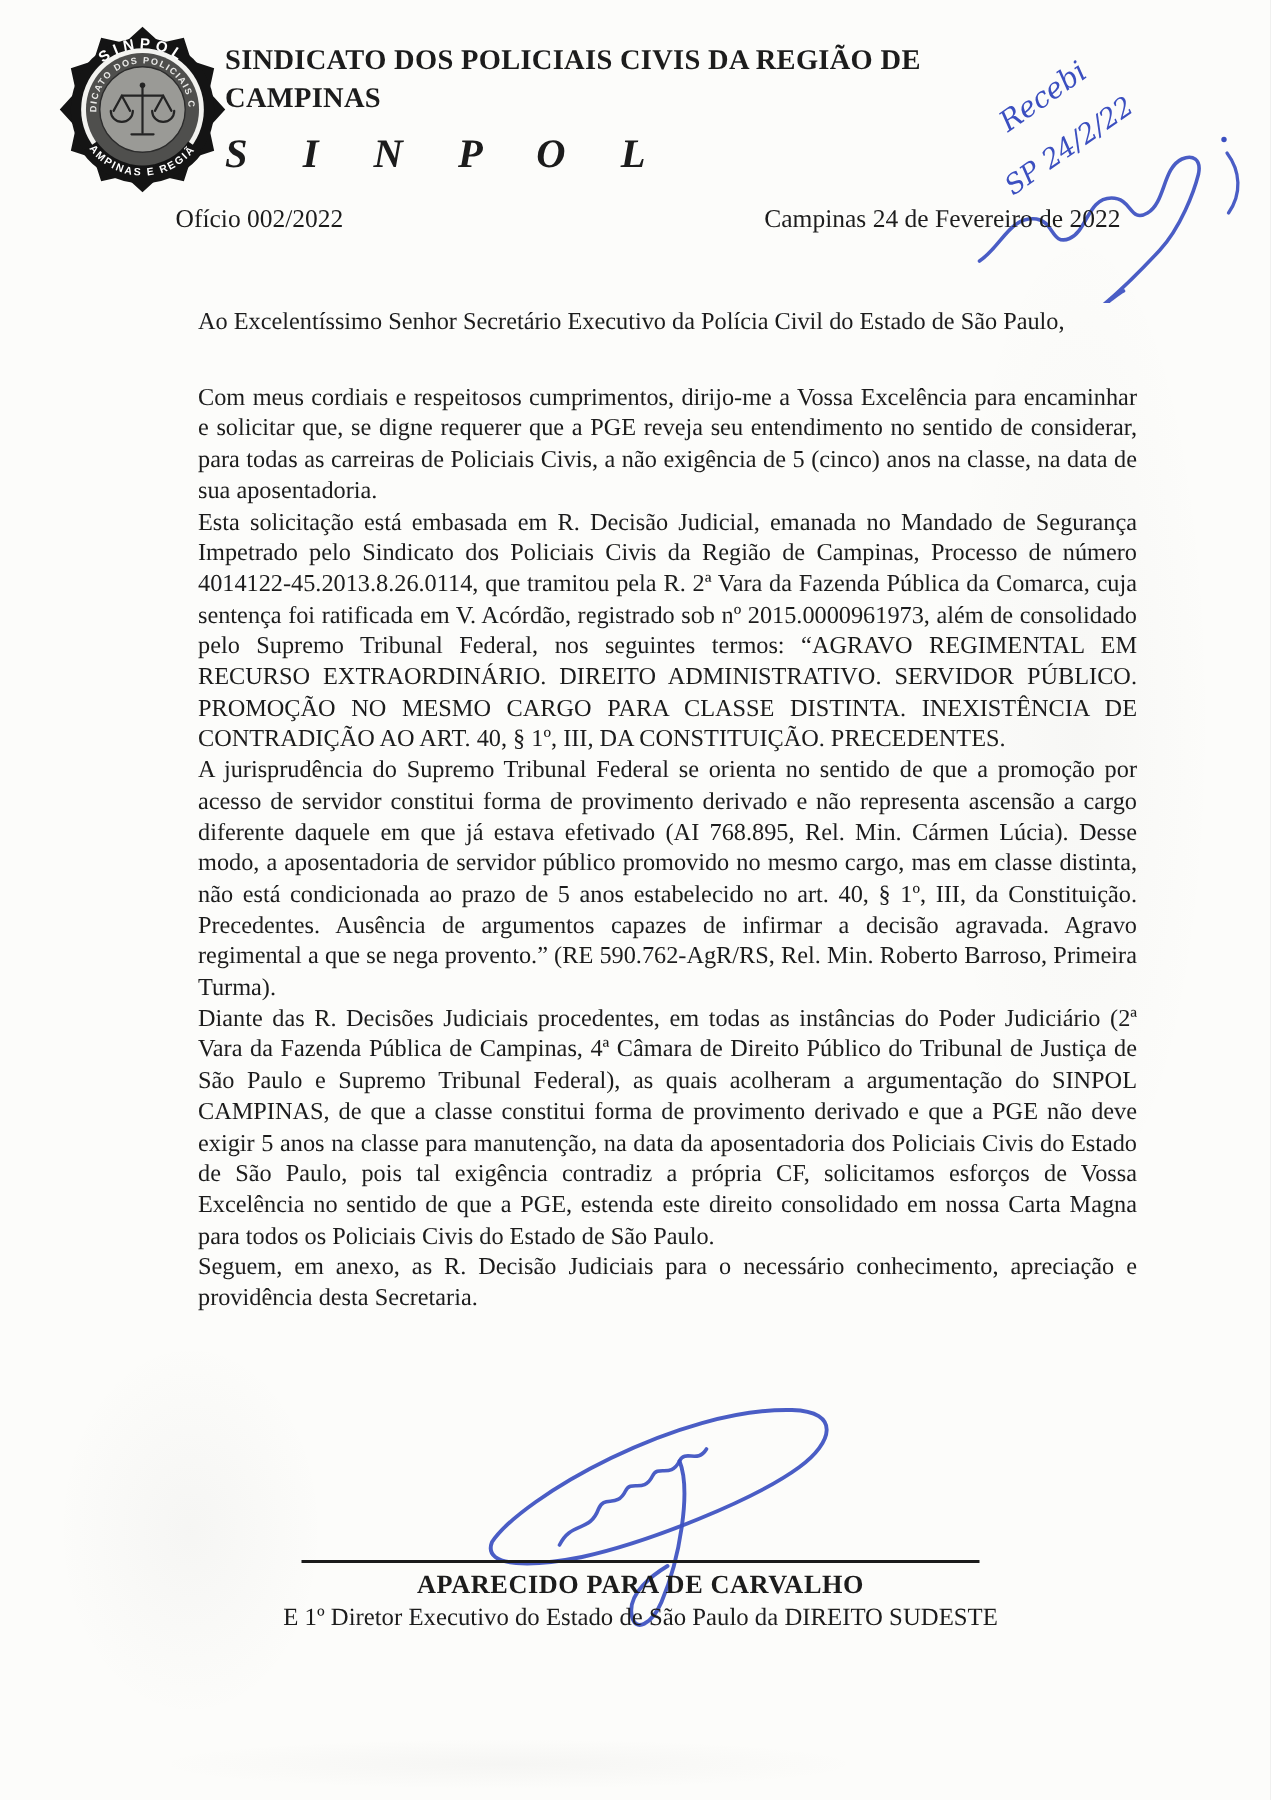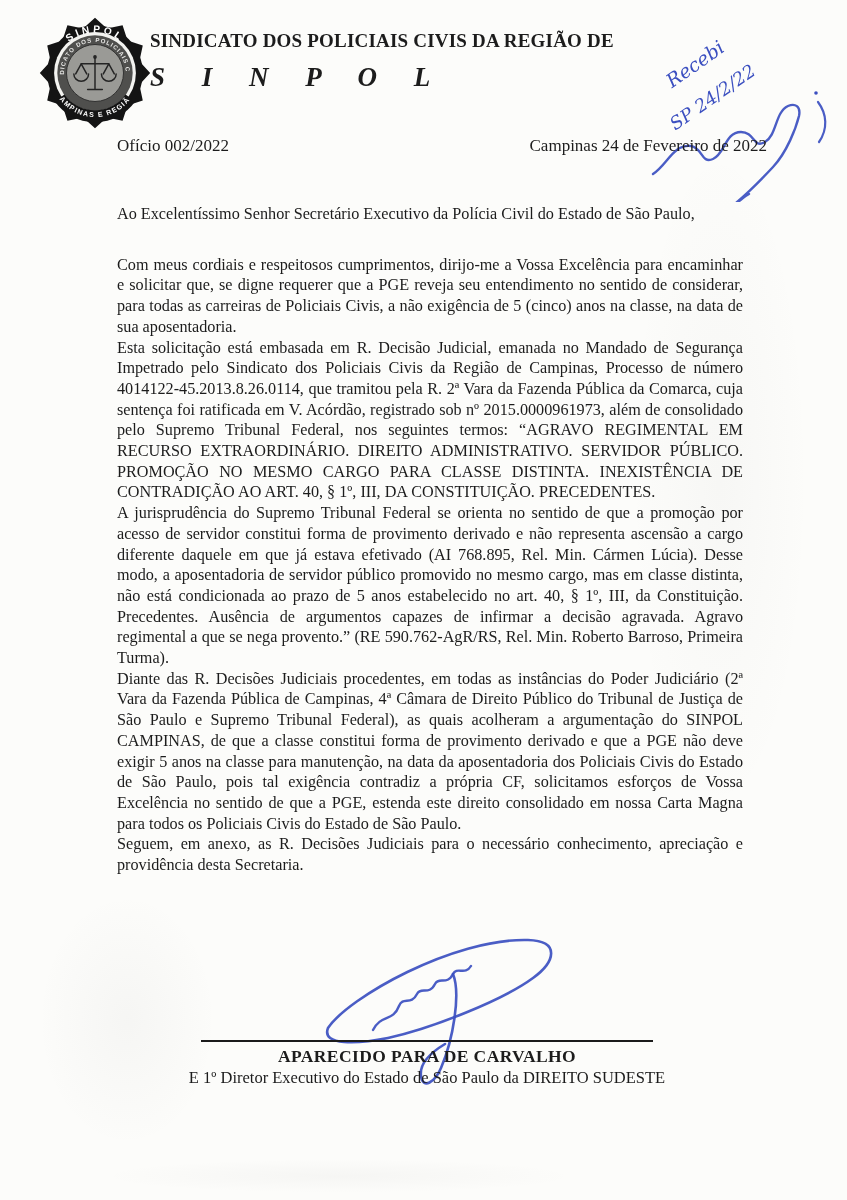--- a/index.html
+++ b/index.html
@@ -15,23 +15,23 @@
     overflow:hidden;
     font-family:"Liberation Serif", serif;
     color:#1c1c1c;
   }
   
   .logo{position:absolute;left:26px;top:16px;width:138px;height:114px;}
   .org{position:absolute;left:150px;top:28px;width:565px;}
   .org-name{font-size:19px;font-weight:bold;line-height:25px;letter-spacing:0.2px;}
   .org-acronym{font-size:27px;font-weight:bold;font-style:italic;letter-spacing:15px;margin-top:9px;}
   
-  .meta-row{position:absolute;left:117px;right:80px;top:136px;display:flex;justify-content:space-between;font-size:17px;align-items:center;}
+  .meta-row{position:absolute;left:117px;right:100px;top:136px;display:flex;justify-content:space-between;font-size:17px;align-items:center;}
   
-  .body{position:absolute;left:117px;top:204px;width:626px;font-size:16.2px;line-height:20.7px;}
+  .body{position:absolute;left:132px;top:204px;width:626px;font-size:16.2px;line-height:20.7px;}
   .body p{margin:0;text-align:justify;}
   .body p.recipient{margin-bottom:30px;}
   
   .sig-block{position:absolute;left:110px;top:1040px;width:634px;text-align:center;}
   .sig-line{width:452px;margin:0 auto 3px auto;border-top:2px solid #1b1b1b;}
   .sig-name{font-size:17.5px;font-weight:bold;letter-spacing:0.4px;line-height:22px;}
   .sig-role{font-size:16.5px;line-height:22.5px;}
   
   .hw-note{position:absolute;right:2px;top:24px;width:232px;height:178px;pointer-events:none;}
   .hw-sign{position:absolute;left:303px;top:910px;width:295px;height:190px;pointer-events:none;}
@@ -78,20 +78,21 @@
       <path d="M 45,52 L 39,63 M 45,52 L 51,63"></path>
       <path d="M 37,63 A 8 8 0 0 0 53,63"></path>
       <path d="M 75,52 L 69,63 M 75,52 L 81,63"></path>
       <path d="M 67,63 A 8 8 0 0 0 83,63"></path>
       <path d="M 52,80 L 68,80"></path>
     </g>
   </svg>
 
   <div class="org">
     <div class="org-name">SINDICATO DOS POLICIAIS CIVIS DA REGIÃO DE</div>
+    <div class="org-name">CAMPINAS</div>
     <div class="org-acronym">S I N P O L</div>
   </div>
 
   <svg class="hw-note" viewBox="0 0 232 178" aria-hidden="true">
     <text class="ink-text" font-size="19" transform="rotate(-35 75 47)" x="52" y="52">Recebi</text>
     <text class="ink-text" font-size="18" transform="rotate(-35 90 80)" x="52" y="86">SP 24/2/22</text>
     <path class="ink-stroke" stroke-width="2.4" d="M 40,150 C 55,140 60,120 78,122 C 90,124 88,140 100,135 C 112,130 112,108 128,108 C 142,108 140,125 152,118 C 164,111 162,88 175,82 C 182,79 188,82 186,92 C 183,104 174,128 160,143 C 146,158 132,172 118,183 C 128,176 132,172 136,170"></path>
     <path class="ink-stroke" stroke-width="2.2" d="M 205,78 C 214,90 215,105 206,118"></path>
     <circle cx="203" cy="69" r="1.8" fill="#3b4fc0"></circle>
   </svg>
@@ -100,21 +101,21 @@
     <span>Ofício 002/2022</span>
     <span>Campinas 24 de Fevereiro de 2022</span>
   </div>
 
   <div class="body">
     <p class="recipient">Ao Excelentíssimo Senhor Secretário Executivo da Polícia Civil do Estado de São Paulo,</p>
     <p>Com meus cordiais e respeitosos cumprimentos, dirijo-me a Vossa Excelência para encaminhar e solicitar que, se digne requerer que a PGE reveja seu entendimento no sentido de considerar, para todas as carreiras de Policiais Civis, a não exigência de 5 (cinco) anos na classe, na data de sua aposentadoria.</p>
     <p>Esta solicitação está embasada em R. Decisão Judicial, emanada no Mandado de Segurança Impetrado pelo Sindicato dos Policiais Civis da Região de Campinas, Processo de número 4014122-45.2013.8.26.0114, que tramitou pela R. 2ª Vara da Fazenda Pública da Comarca, cuja sentença foi ratificada em V. Acórdão, registrado sob nº 2015.0000961973, além de consolidado pelo Supremo Tribunal Federal, nos seguintes termos: “AGRAVO REGIMENTAL EM RECURSO EXTRAORDINÁRIO. DIREITO ADMINISTRATIVO. SERVIDOR PÚBLICO. PROMOÇÃO NO MESMO CARGO PARA CLASSE DISTINTA. INEXISTÊNCIA DE CONTRADIÇÃO AO ART. 40, § 1º, III, DA CONSTITUIÇÃO. PRECEDENTES.</p>
     <p>A jurisprudência do Supremo Tribunal Federal se orienta no sentido de que a promoção por acesso de servidor constitui forma de provimento derivado e não representa ascensão a cargo diferente daquele em que já estava efetivado (AI 768.895, Rel. Min. Cármen Lúcia). Desse modo, a aposentadoria de servidor público promovido no mesmo cargo, mas em classe distinta, não está condicionada ao prazo de 5 anos estabelecido no art. 40, § 1º, III, da Constituição. Precedentes. Ausência de argumentos capazes de infirmar a decisão agravada. Agravo regimental a que se nega provento.” (RE 590.762-AgR/RS, Rel. Min. Roberto Barroso, Primeira Turma).</p>
     <p>Diante das R. Decisões Judiciais procedentes, em todas as instâncias do Poder Judiciário (2ª Vara da Fazenda Pública de Campinas, 4ª Câmara de Direito Público do Tribunal de Justiça de São Paulo e Supremo Tribunal Federal), as quais acolheram a argumentação do SINPOL CAMPINAS, de que a classe constitui forma de provimento derivado e que a PGE não deve exigir 5 anos na classe para manutenção, na data da aposentadoria dos Policiais Civis do Estado de São Paulo, pois tal exigência contradiz a própria CF, solicitamos esforços de Vossa Excelência no sentido de que a PGE, estenda este direito consolidado em nossa Carta Magna para todos os Policiais Civis do Estado de São Paulo.</p>
-    <p>Seguem, em anexo, as R. Decisões Judiciais para o necessário conhecimento, apreciação e providência desta Secretaria.</p>
+    <p>Seguem, em anexo, as R. Decisão Judiciais para o necessário conhecimento, apreciação e providência desta Secretaria.</p>
   </div>
 
   <svg class="hw-sign" viewBox="0 0 295 190" aria-hidden="true">
     <path class="ink-stroke" stroke-width="2.6" d="M 25,118 C 45,88 150,28 225,30 C 258,31 252,52 230,68 C 200,90 130,118 85,128 C 55,134 18,136 25,118 Z"></path>
     <path class="ink-stroke" stroke-width="2.4" d="M 70,120 C 78,104 90,112 96,96 C 100,86 108,96 114,84 C 118,76 126,86 132,74 C 136,66 144,76 150,64 C 154,56 162,66 168,56"></path>
     <path class="ink-stroke" stroke-width="2.6" d="M 150,64 C 158,84 150,130 138,158 C 132,172 120,180 118,166 C 116,152 132,140 142,134"></path>
   </svg>
 
   <div class="sig-block">
     <div class="sig-line"></div>

